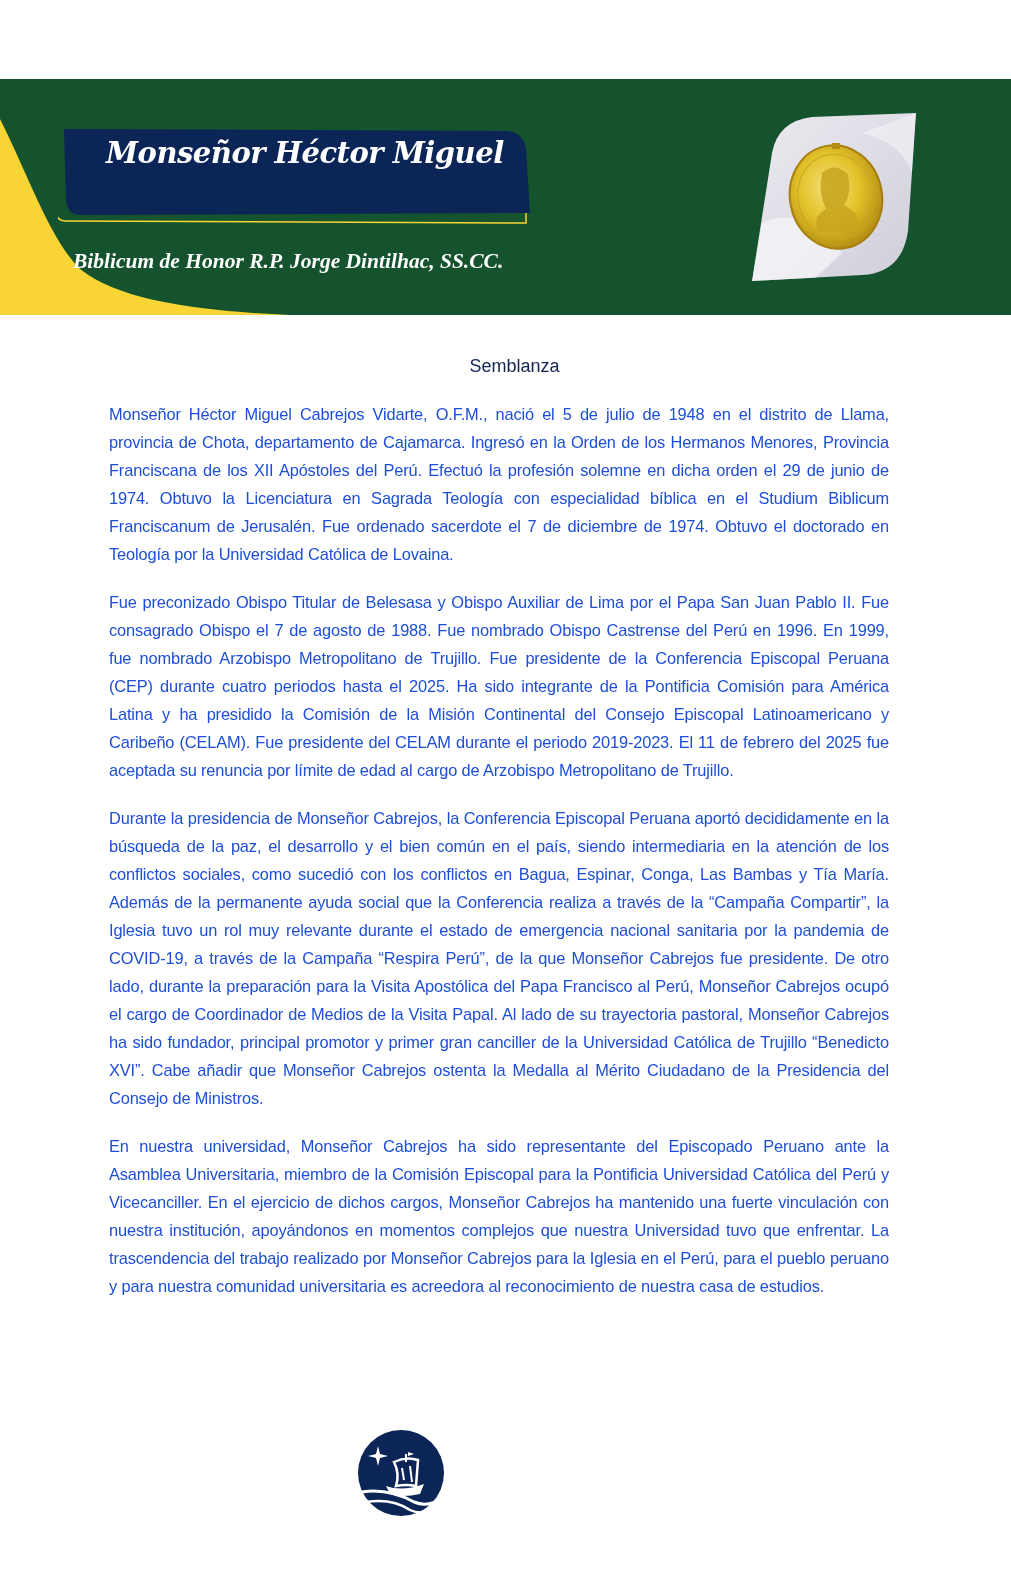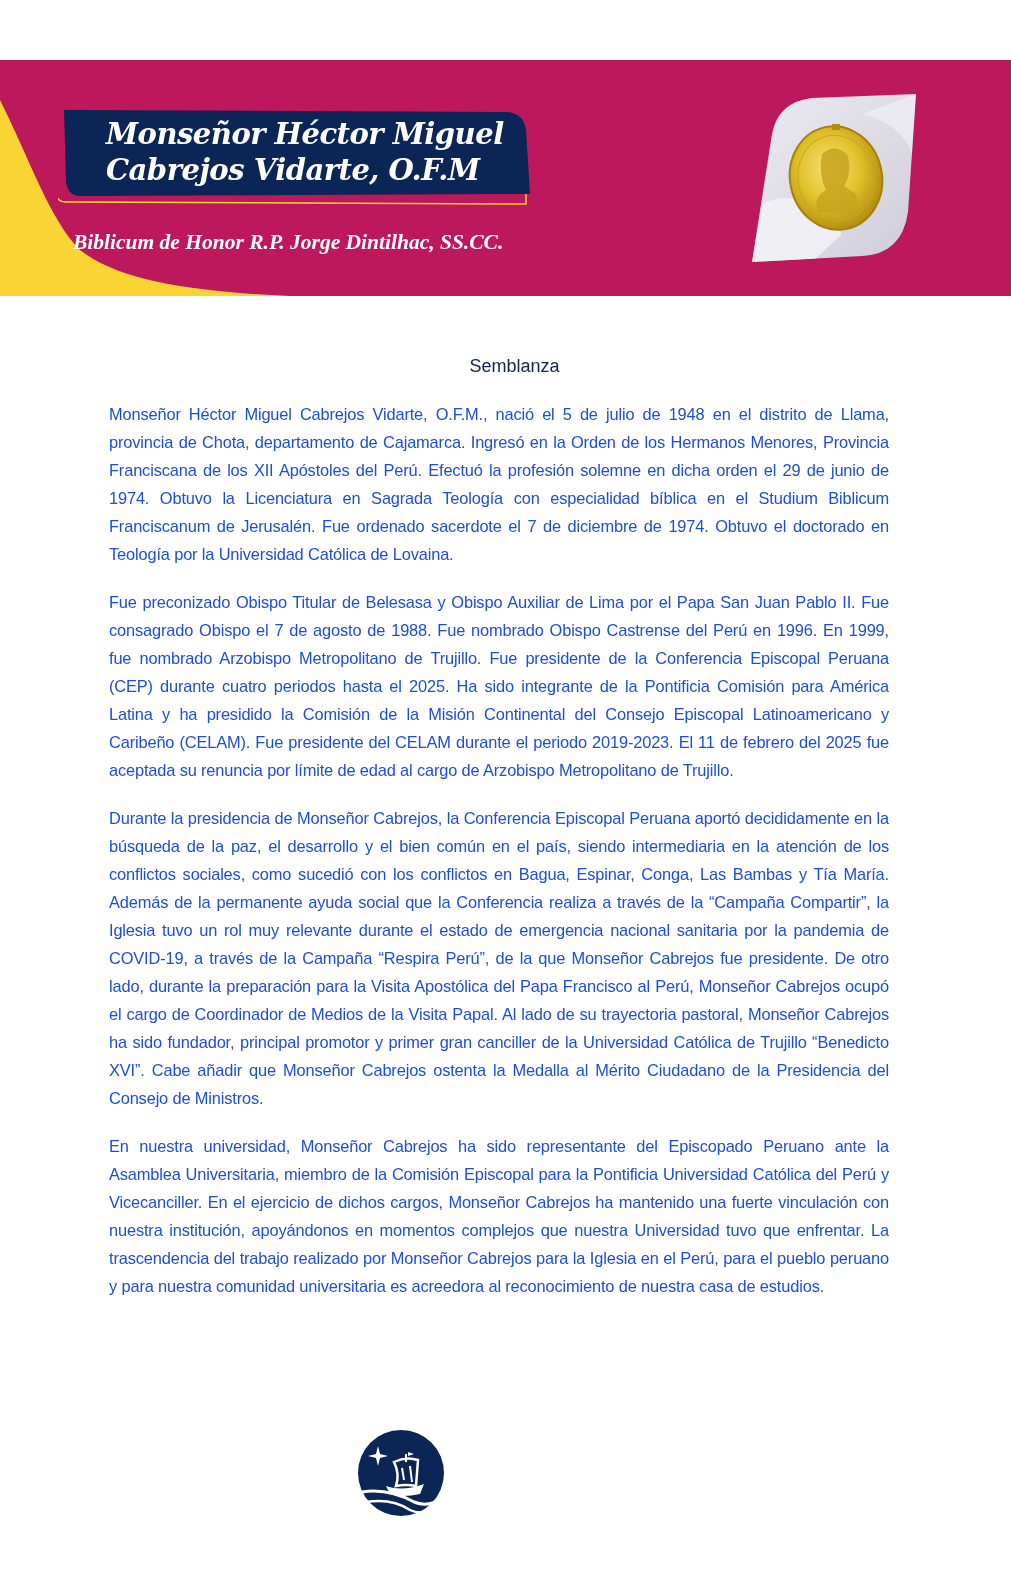--- a/index.html
+++ b/index.html
@@ -6,23 +6,23 @@
     body {
       width: 1011px;
       height: 1590px;
       background: #ffffff;
       position: relative;
       overflow: hidden;
       font-family: "Liberation Sans", sans-serif;
     }
     .header {
       position: absolute;
-      left: 0; top: 60px;
+      left: 0; top: 79px;
       width: 1011px; height: 236px;
-      background: #be185d;
+      background: #14532d;
       overflow: hidden;
     }
     .header svg.bg { position: absolute; left: 0; top: 0; }
     .title-box {
       position: absolute;
       left: 58px; top: 50px;
       width: 472px; height: 96px;
     }
     .title-box svg { position: absolute; left: 0; top: 0; }
     .title-text {
@@ -99,21 +99,20 @@
     <path d="M0,0 L0,236 L290,236 C200,232 120,222 80,190 C50,160 30,100 0,40 Z" fill="#f9d435"></path>
   </svg>
 
   <div class="title-box">
     <svg width="472" height="100" viewBox="0 0 472 100">
       <path d="M-2,4 L-2,82 Q-2,92 8,92 L468,94 L468,82" fill="none" stroke="#f9d435" stroke-width="1.5"></path>
       <path d="M6,0 L450,2 Q466,4 468,20 L472,84 L22,86 Q10,86 8,72 Z" fill="#0b2556"></path>
     </svg>
     <div class="title-text">
       <div>Monseñor Héctor Miguel</div>
-      <div>Cabrejos Vidarte, O.F.M</div>
     </div>
   </div>
 
   <div class="subtitle">Biblicum de Honor R.P. Jorge Dintilhac, SS.CC.</div>
 
   <svg class="medal-photo" viewBox="0 0 164 168">
     <defs>
       <radialGradient id="gold" cx="45%" cy="40%" r="60%">
         <stop offset="0%" stop-color="#f6e27a"></stop>
         <stop offset="55%" stop-color="#e2c22a"></stop>

